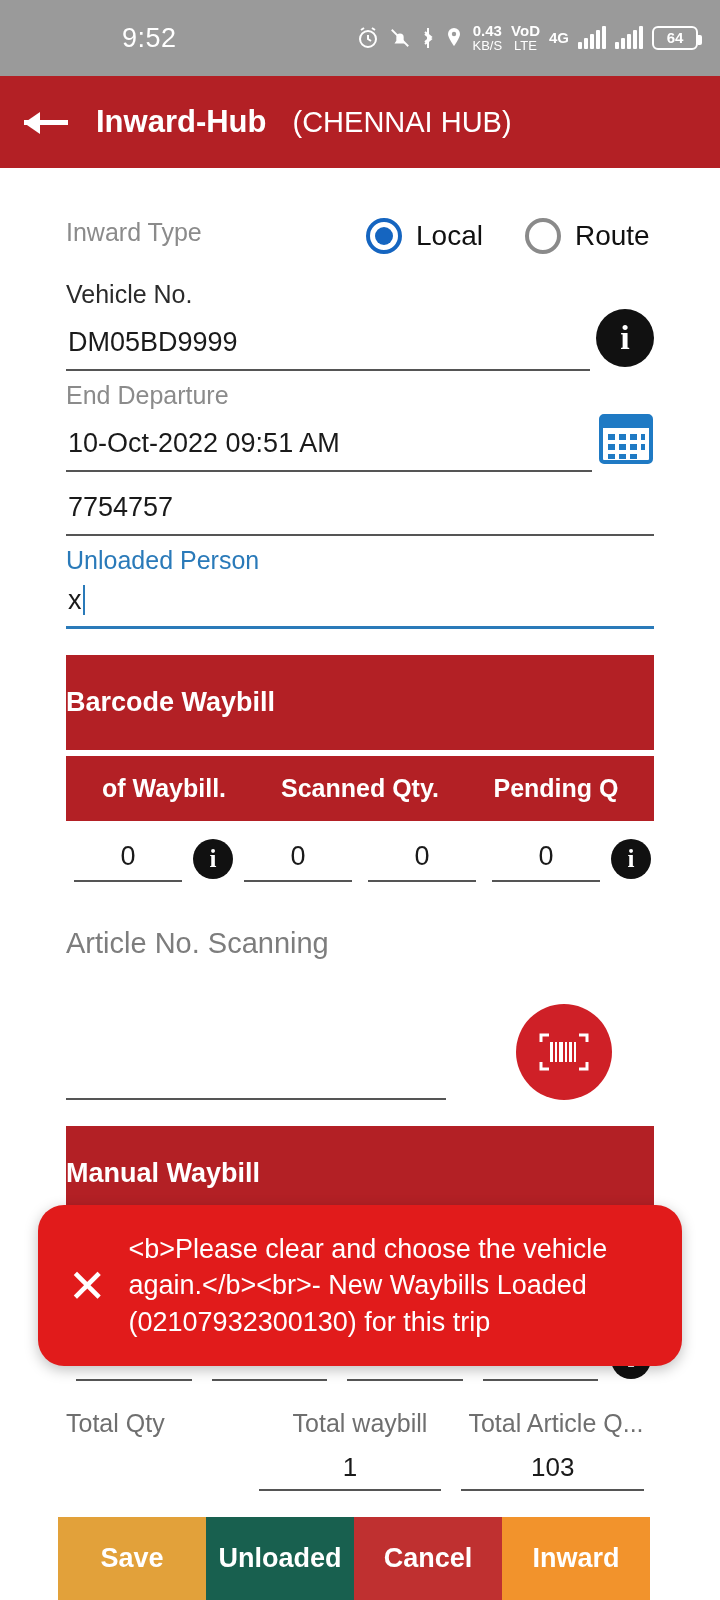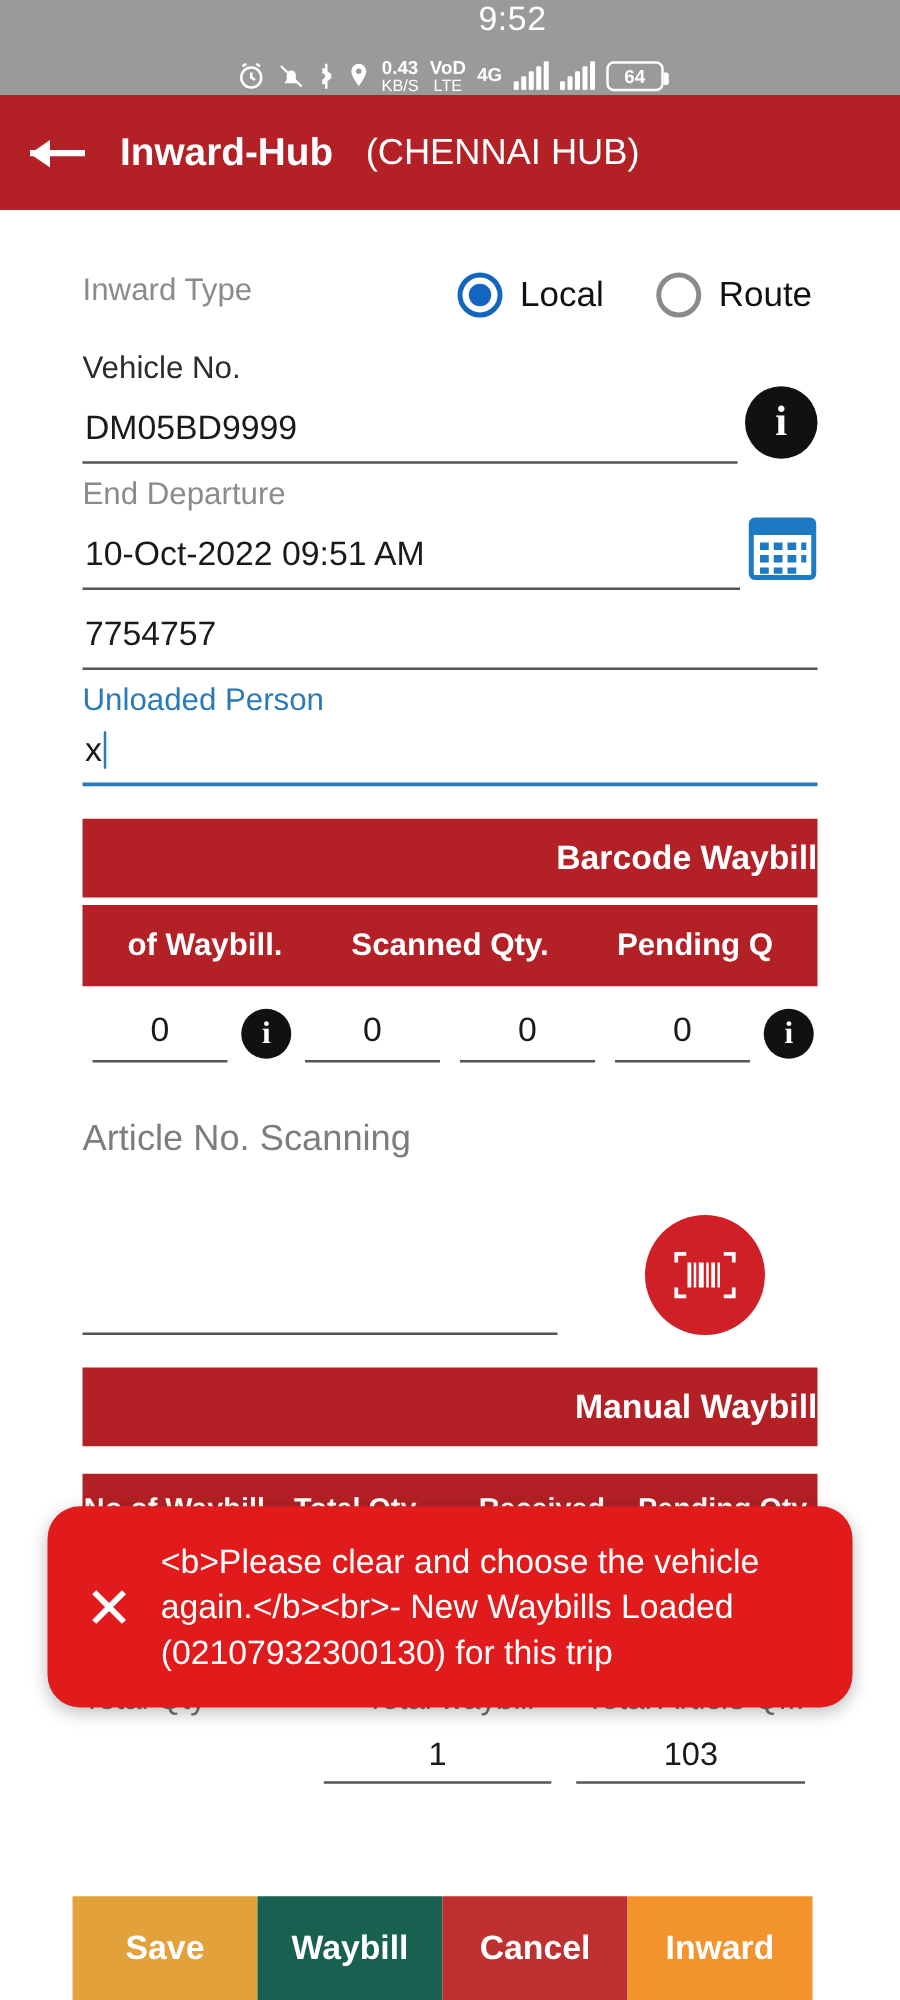--- a/index.html
+++ b/index.html
@@ -9,21 +9,20 @@
     background: #ffffff;
     overflow: hidden;
   }
   .screen { position: relative; width: 720px; height: 1600px; background: #fff; }
 
   
   .statusbar {
     height: 76px; background: #9a9a9a; color: #fff;
     display: flex; align-items: center; justify-content: space-between;
     padding: 0 22px;
-    flex-direction: column;
   }
   .statusbar .clock { font-size: 27px; font-weight: 500; letter-spacing: .5px; margin-left: 100px;}
   .status-icons { display: flex; align-items: center; gap: 9px; }
   .status-icons svg { display: block; }
   .sig-bars { display: flex; align-items: flex-end; gap: 2px; height: 22px; }
   .sig-bars i { display: block; width: 4px; background: #fff; border-radius: 1px; }
   .sig-bars i:nth-child(1){ height: 7px; }
   .sig-bars i:nth-child(2){ height: 11px; }
   .sig-bars i:nth-child(3){ height: 15px; }
   .sig-bars i:nth-child(4){ height: 19px; }
@@ -96,22 +95,22 @@
     font-size: 34px; font-weight: 700; font-family: "Liberation Serif", serif;
     display: flex; align-items: center; justify-content: center; flex: 0 0 58px;
     margin-bottom: 4px; cursor: pointer;
   }
   .info-badge.small { width: 40px; height: 40px; font-size: 25px; flex: 0 0 40px; }
 
   .cal-icon { width: 56px; height: 56px; flex: 0 0 56px; margin-bottom: 6px; cursor: pointer; }
 
   
   .section-bar {
-    background: #b32025; color: #fff; text-align: right;
-    font-size: 27px; font-weight: 700; padding: 16px 0; margin-top: 26px;
+    background: #b32025; color: #fff; text-align: left;
+    font-size: 27px; font-weight: 700; padding: 32px 0; margin-top: 26px;
   }
   .table-head {
     background: #b32025; color: #fff; display: flex; font-weight: 700; font-size: 25px;
     padding: 18px 0; margin-top: 6px; overflow: hidden;
   }
   .table-head div { flex: 1; text-align: center; white-space: nowrap; }
   .table-row { display: flex; align-items: center; padding: 18px 0 4px 0; }
   .cell {
     flex: 1; text-align: center; font-size: 27px; color: #1a1a1a;
     border-bottom: 2px solid #555; margin: 0 8px; padding-bottom: 8px;
@@ -367,18 +366,18 @@
 
   </div>
 
   <div class="toast">
     <div class="x">✕</div>
     <div class="msg">&lt;b&gt;Please clear and choose the vehicle again.&lt;/b&gt;&lt;br&gt;- New Waybills Loaded (02107932300130) for this trip</div>
   </div>
 
   <div class="bottom-bar">
     <div class="btn save">Save</div>
-    <div class="btn complete">Waybill</div>
+    <div class="btn complete">Unloaded</div>
     <div class="btn cancel">Cancel</div>
     <div class="btn inward">Inward</div>
   </div>
 
 </div>
 
 </body></html>

